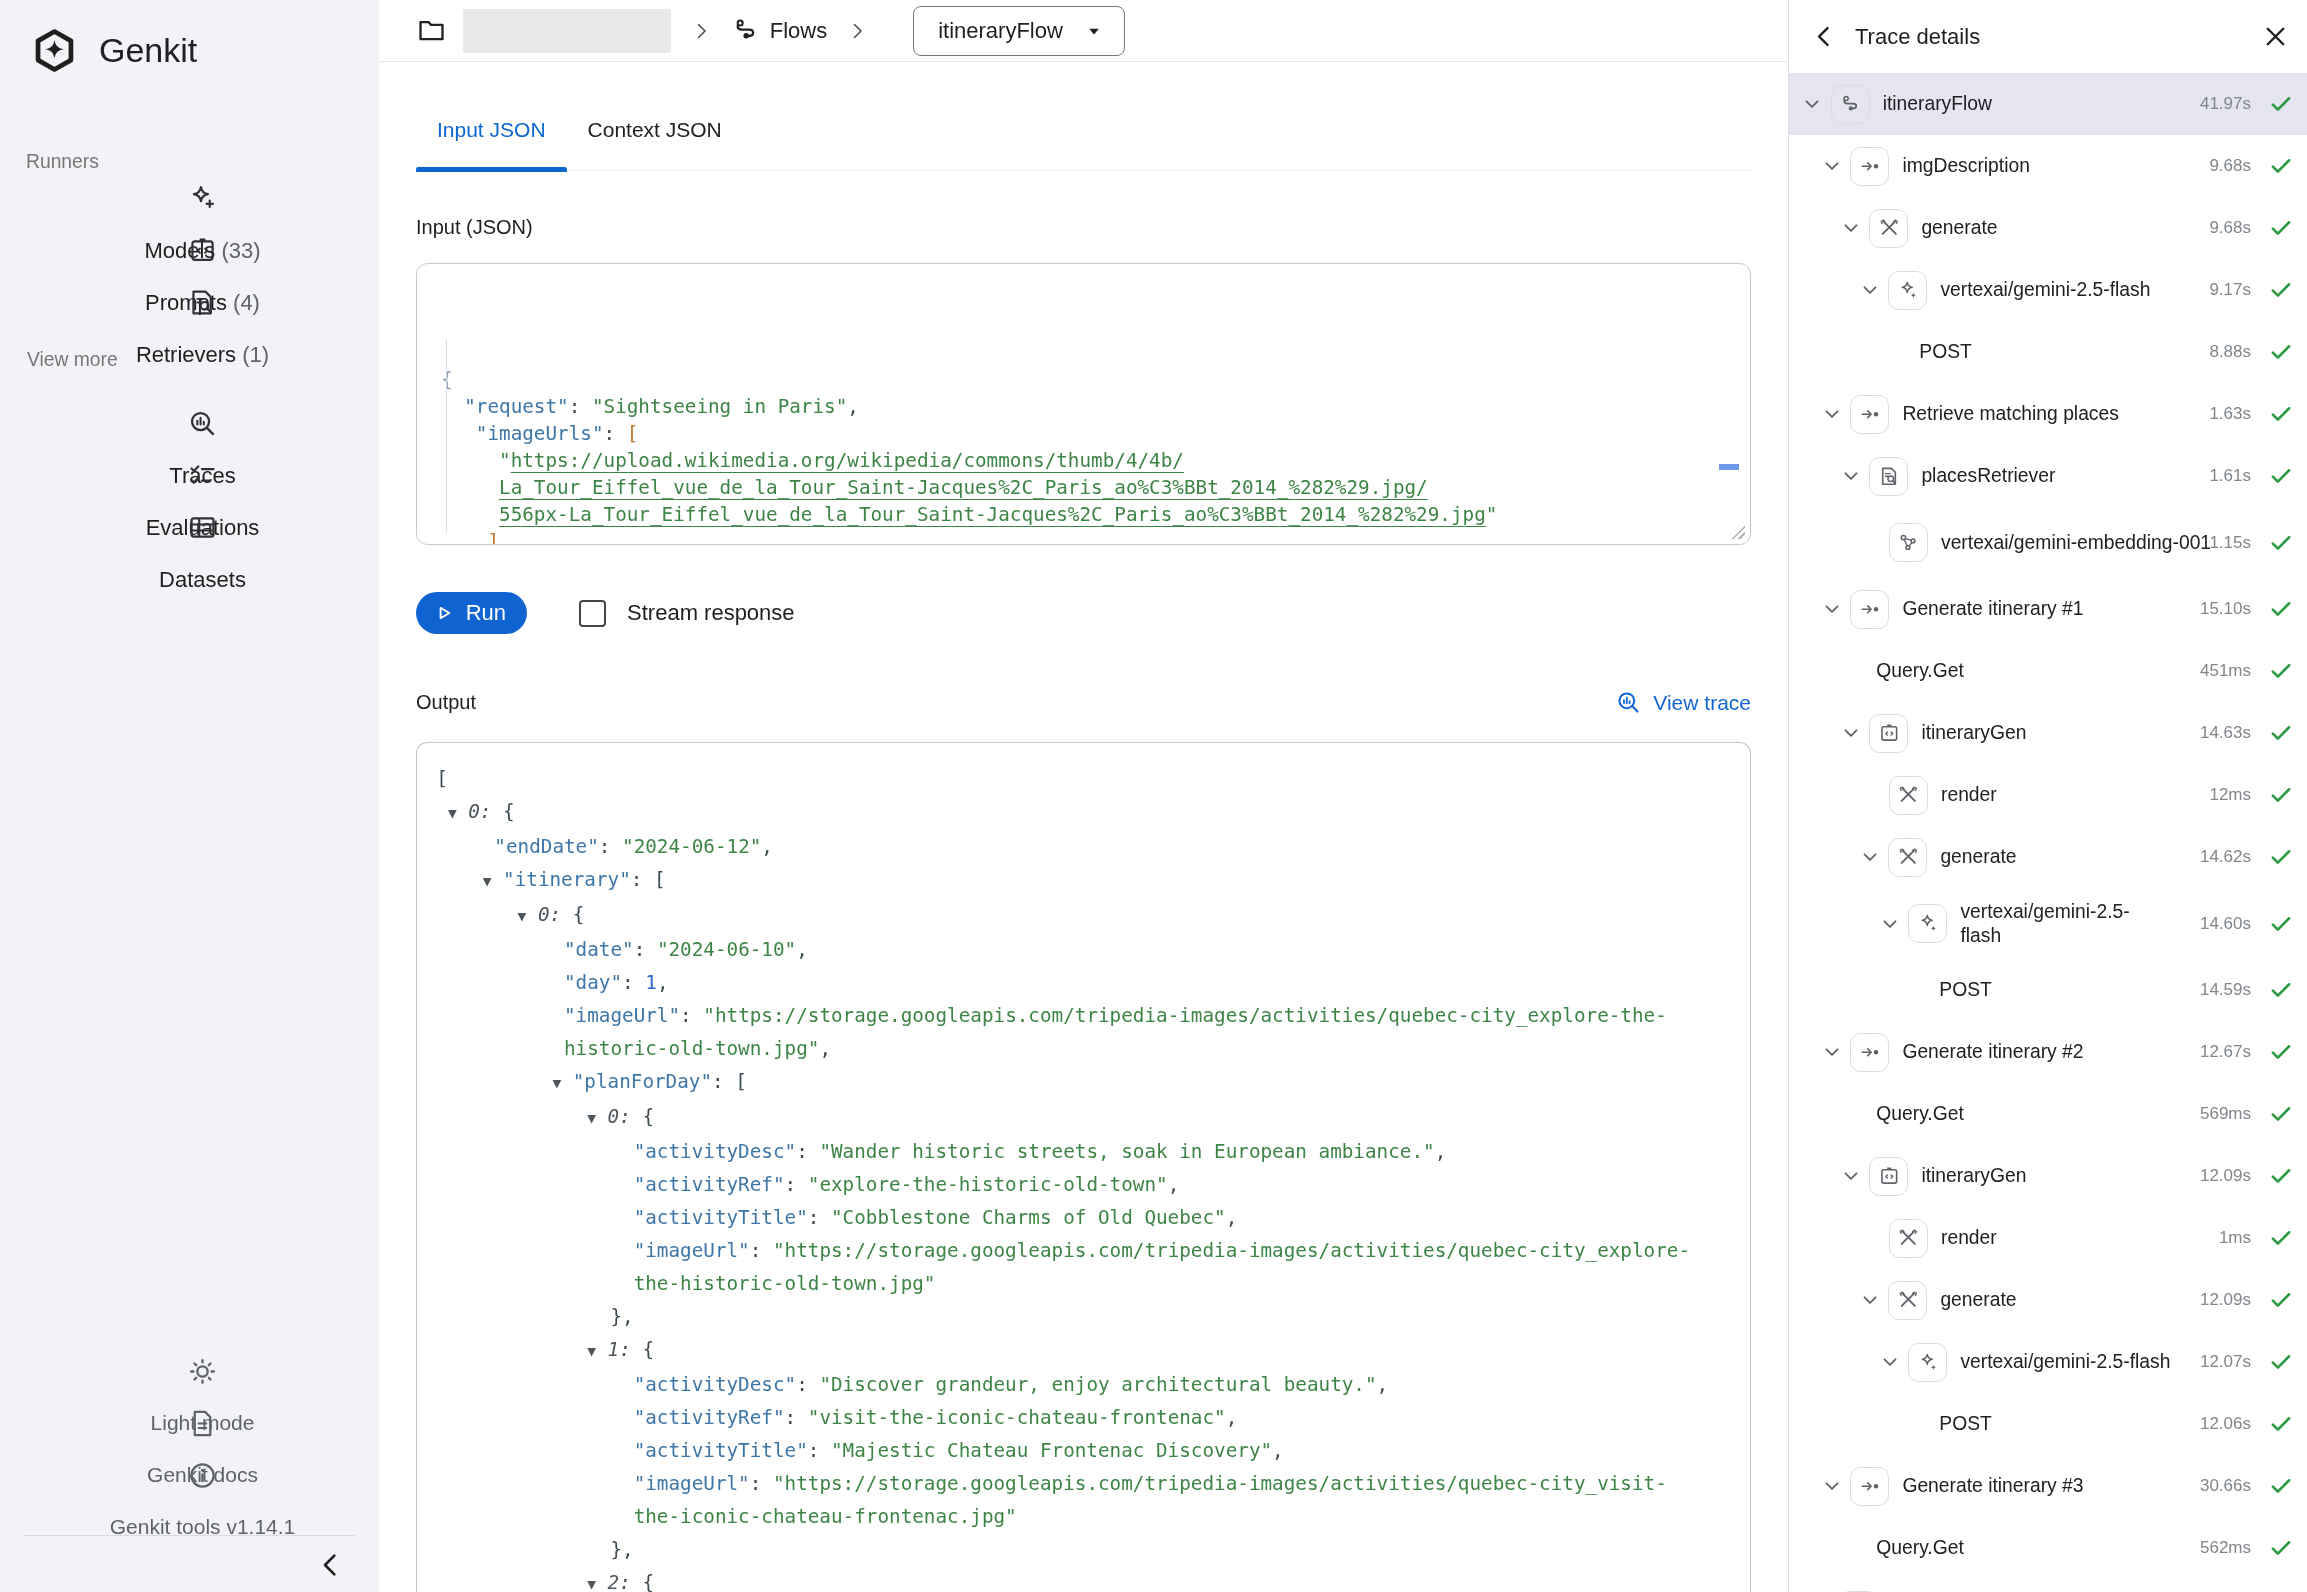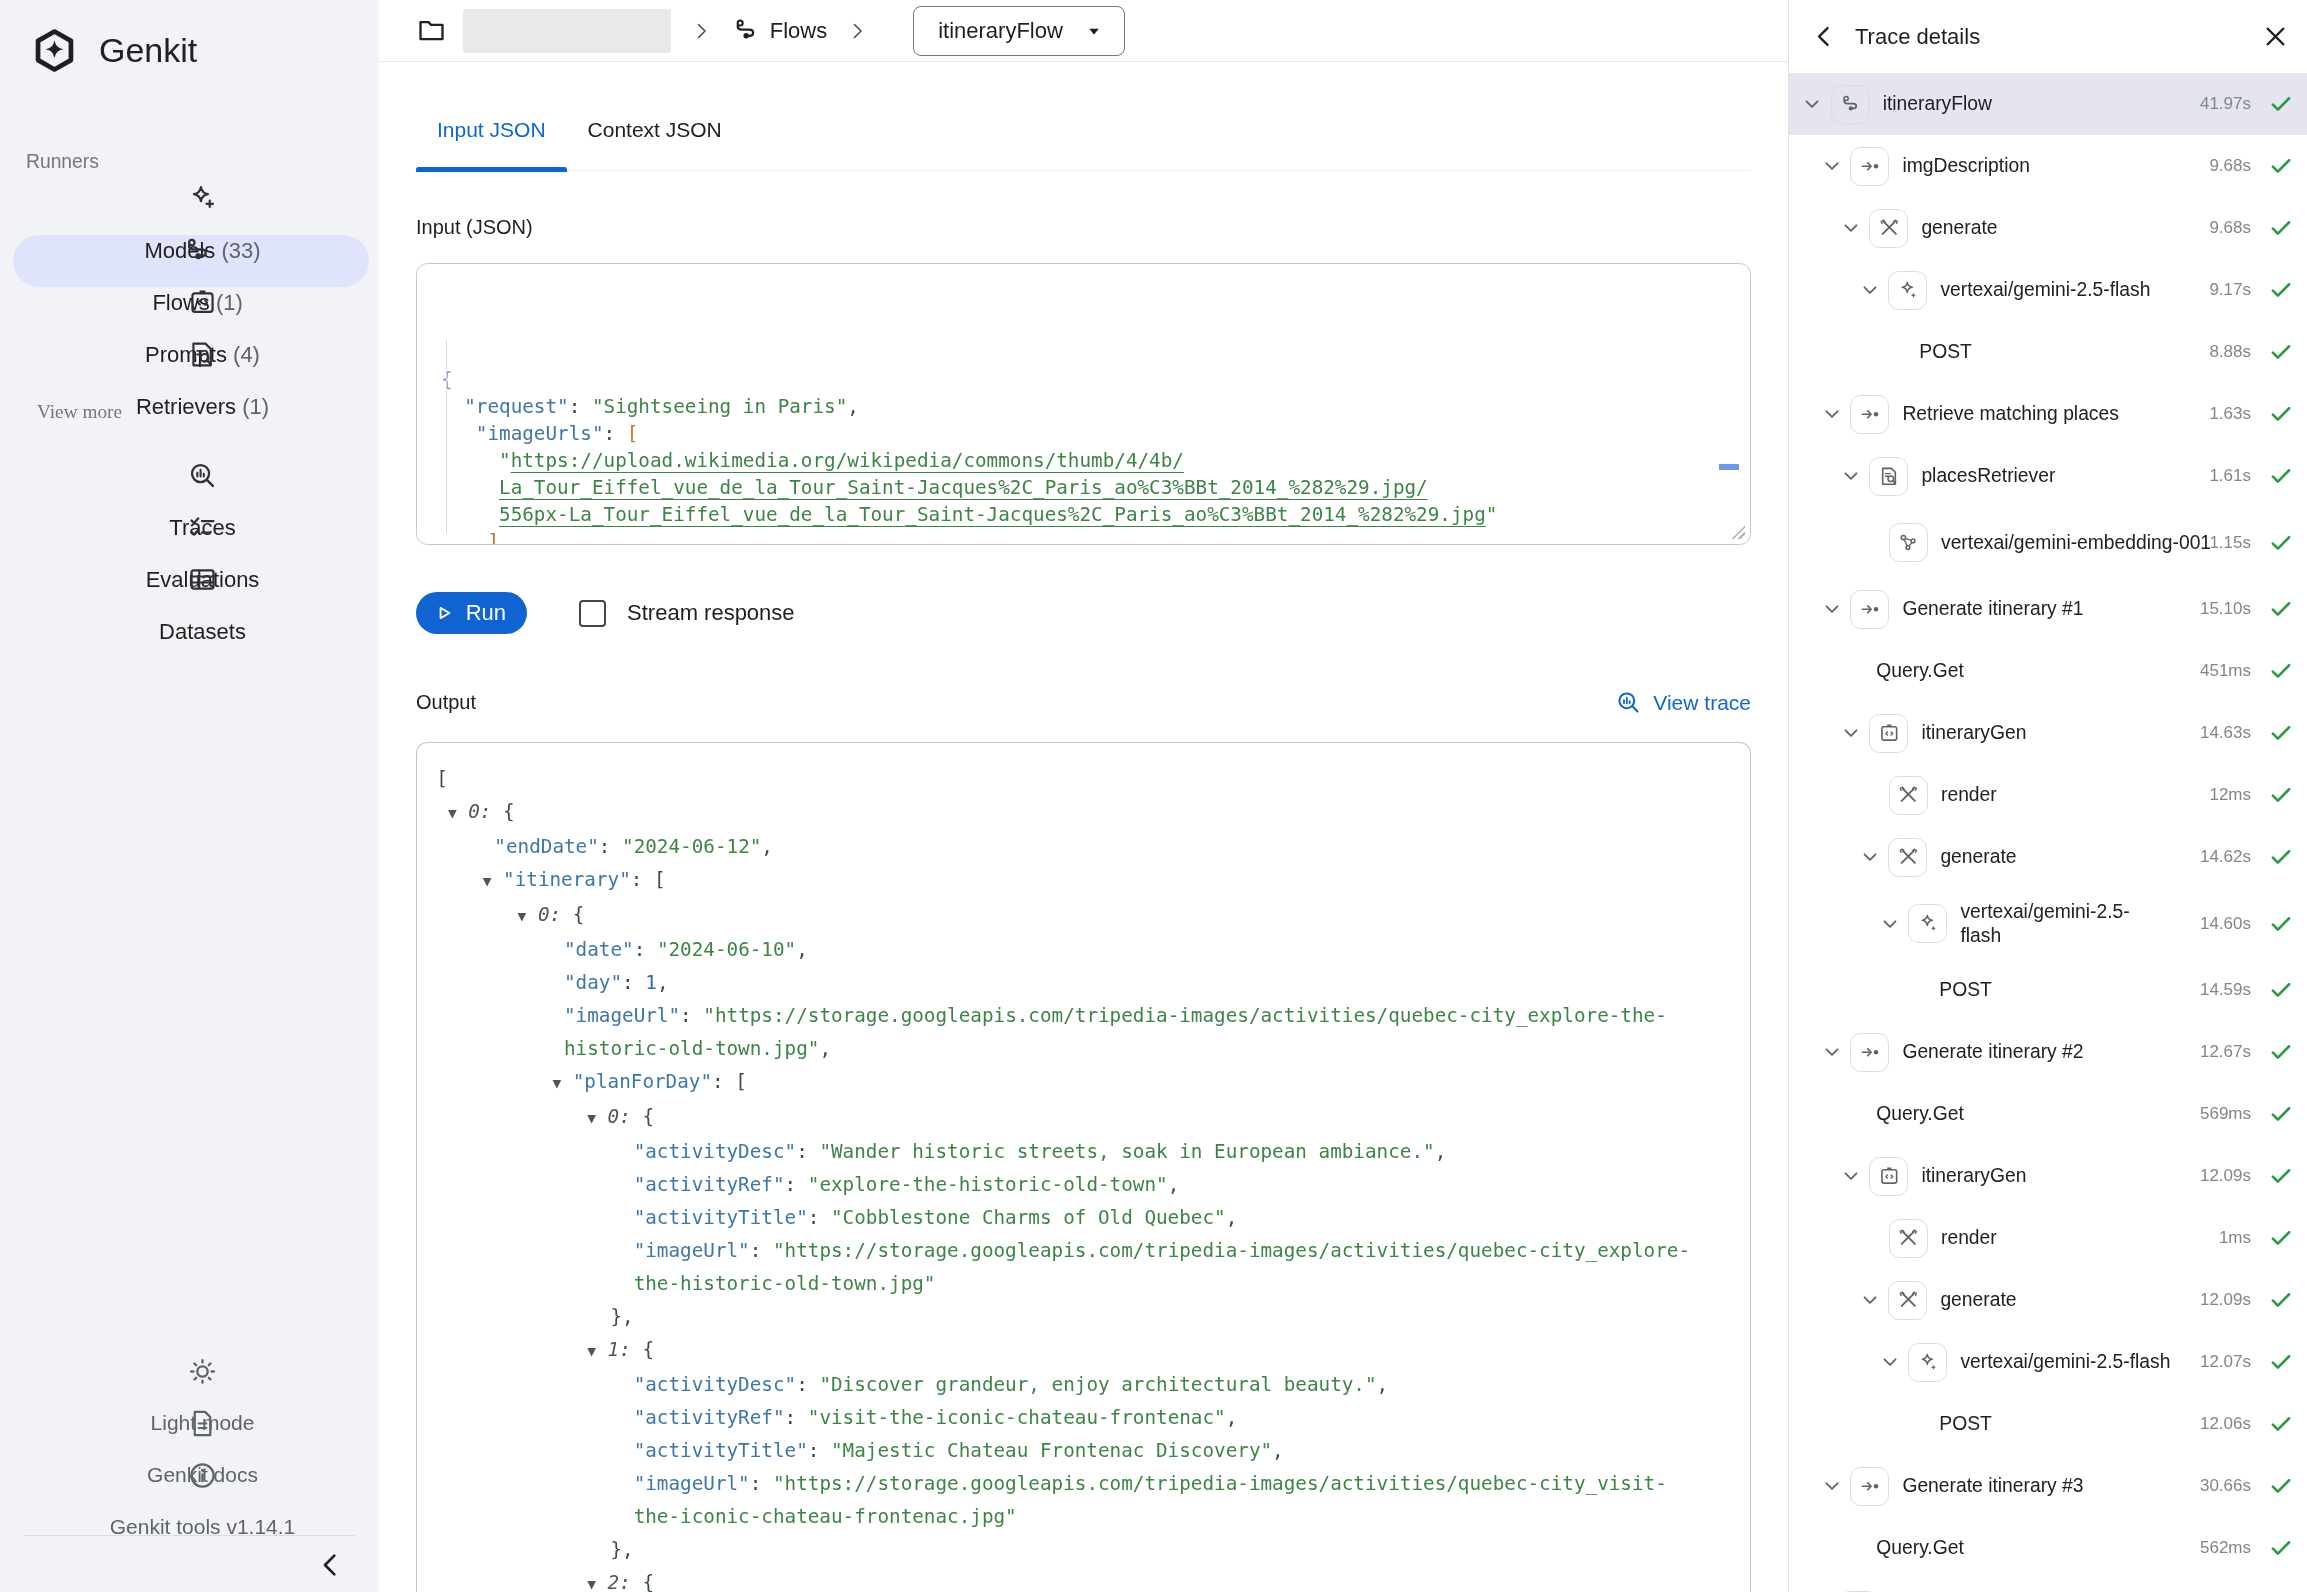--- a/index.html
+++ b/index.html
@@ -14,21 +14,21 @@
   .logo-row { display:flex; align-items:center; gap:21px; padding:24px 0 0 31px; height:77px; }
   .logo-icon { width:47px; height:47px; }
   .logo-text { font-size:34px; font-weight:500; color:#202124; }
   .side-section-label { margin:74px 0 0 26px; font-size:19.3px; color:#747775; }
   .side-list { margin-top:9.7px; }
   .side-item { height:52px; display:flex; align-items:center; gap:24px; padding-left:26px;
                font-size:22px; color:#1f1f1f; cursor:pointer;flex-direction:column; }
   .side-item .icon { width:31px; height:31px; color:#303134; }
   .side-item.active { background:#dfe3fb; border-radius:27px; margin:0 9.7px 0 13px; padding-left:13px; }
   .side-count { color:#5f6368; }
-  .view-more { height:42px; display:flex; align-items:center; padding-left:37px; font-size:19.3px; color:#747775; cursor:pointer;font-family:Liberation Serif, serif; }
+  .view-more { height:42px; display:flex; align-items:center; padding-left:27px; font-size:19.3px; color:#747775; cursor:pointer; }
   .side-nav { margin-top:27px; }
   .side-footer { position:absolute; left:0; right:0; bottom:0; padding-bottom:11.3px; }
   .side-footer .side-item { font-size:21px; color:#5f6368; }
   .side-footer .side-item .icon { color:#5f6368; }
   .side-divider { height:0.8px; background:#dadce0; margin:22.6px 24px 0 24px; }
   .collapse-row { display:flex; justify-content:flex-end; padding:13px 32px 0 0; }
   .collapse-btn { width:32px; height:32px; color:#1f1f1f; cursor:pointer; }
 
   
   .main { position:absolute; left:379px; top:0; width:1409px; height:1592px; background:#fff; }
@@ -126,30 +126,20 @@
   <div class="side-section-label">Runners</div>
   <div class="side-list" id="runner-items">
   <div class="side-item ">
     <span class="icon">
           <svg viewBox="0 0 24 24">
             <path d="M10.8 3.2c.55 3.4 2.05 4.9 5.45 5.45-3.4.55-4.9 2.05-5.45 5.45-.55-3.4-2.05-4.9-5.45-5.45 3.4-.55 4.9-2.05 5.45-5.45z" fill="none" stroke="currentColor" stroke-width="1.7" stroke-linejoin="round"></path>
             <path d="M17.6 13.6v5M15.1 16.1h5" stroke="currentColor" stroke-width="1.7" stroke-linecap="round"></path>
           </svg>
         </span>
     <span>Models <span class="side-count">(33)</span></span>
-  </div>
-  <div class="side-item active">
-    <span class="icon">
-          <svg viewBox="0 0 24 24">
-            <path d="M9 5.8c-4.6 0-4.6 5.4 0 5.4h6c4.4 0 4.4 5.2 0 5.2h-2.6" fill="none" stroke="currentColor" stroke-width="1.9" stroke-linecap="round"></path>
-            <circle cx="7.6" cy="5.8" r="2.1" fill="#fff" stroke="currentColor" stroke-width="1.7"></circle>
-            <circle cx="12.6" cy="16.4" r="2.3" fill="currentColor"></circle>
-          </svg>
-        </span>
-    <span>Flows <span class="side-count">(1)</span></span>
   </div>
   <div class="side-item ">
     <span class="icon">
           <svg viewBox="0 0 24 24">
             <rect x="4.2" y="5" width="15.6" height="14.2" rx="2" fill="none" stroke="currentColor" stroke-width="1.7"></rect>
             <path d="M10.6 5V3.6h2.8V5" fill="none" stroke="currentColor" stroke-width="1.7"></path>
             <path d="M10 10.5 8.4 12.1l1.6 1.6M14 10.5l1.6 1.6-1.6 1.6" fill="none" stroke="currentColor" stroke-width="1.5" stroke-linecap="round" stroke-linejoin="round"></path>
           </svg>
         </span>
     <span>Prompts <span class="side-count">(4)</span></span>

